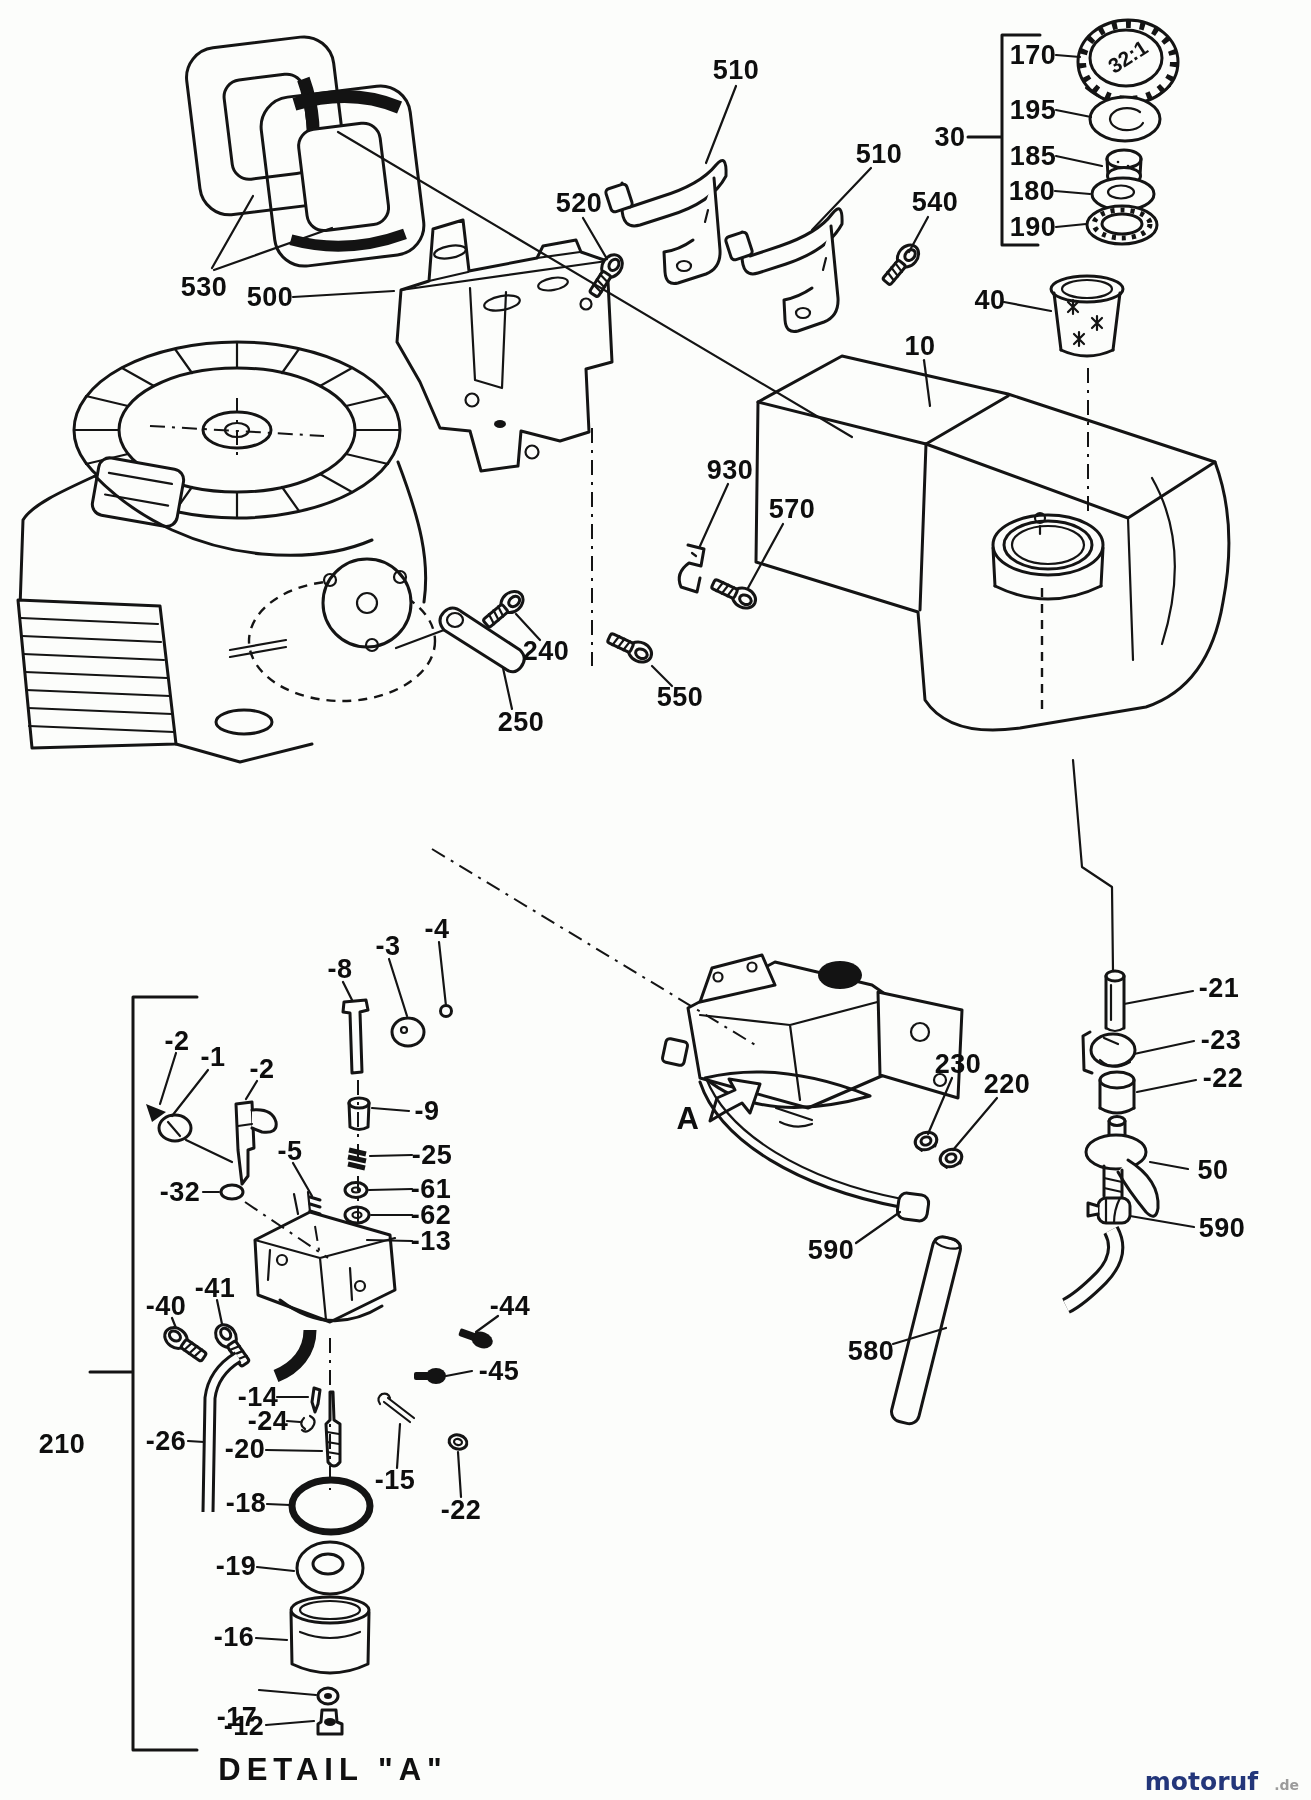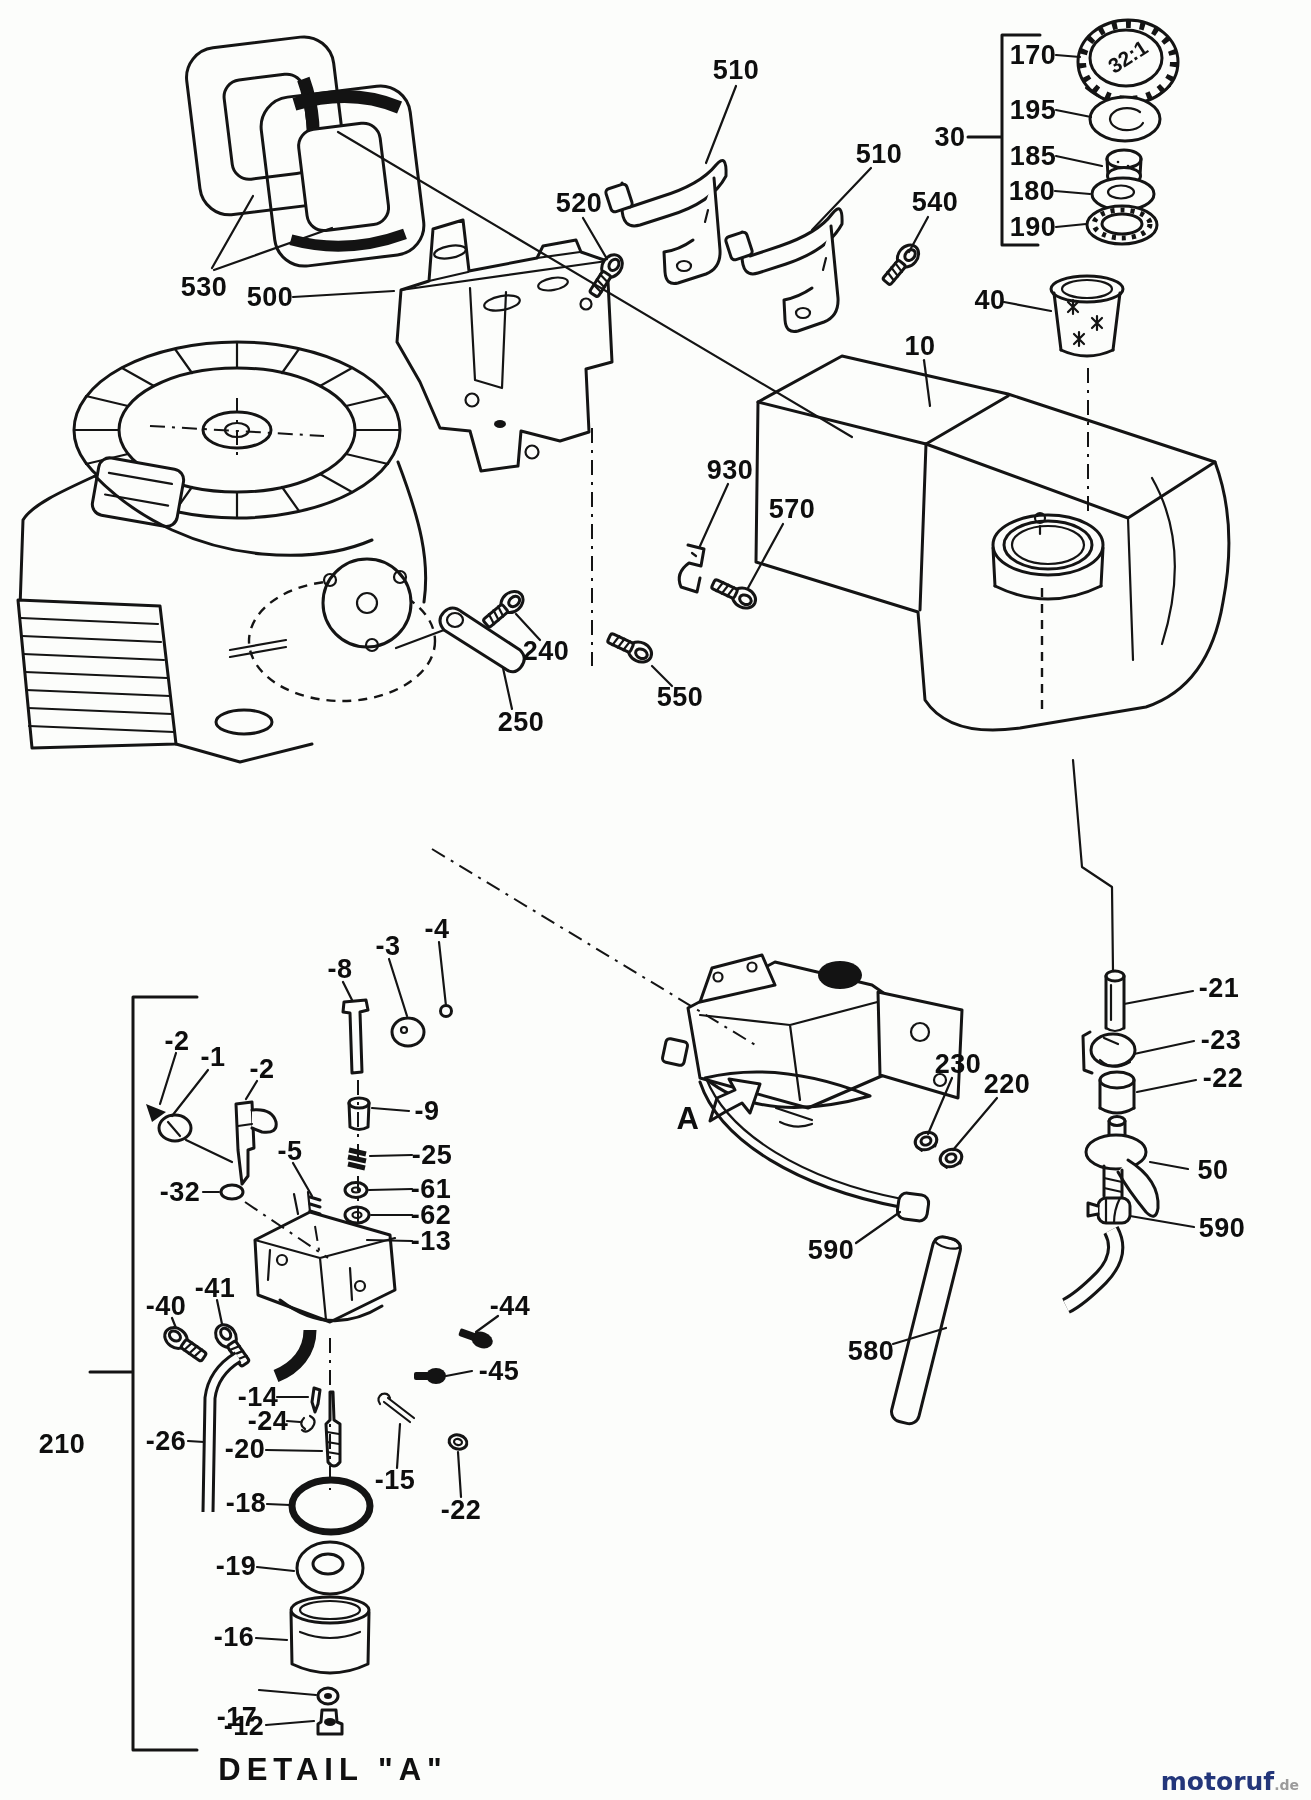--- a/index.html
+++ b/index.html
@@ -7,21 +7,21 @@
         font-family:"Liberation Sans",sans-serif;overflow:hidden;}
   #art{position:absolute;left:0;top:0;}
   .part-label{position:absolute;transform:translate(-50%,-50%);
       font:bold 27px/1 "Liberation Sans",sans-serif;color:#0e0e0e;
       letter-spacing:0.5px;white-space:nowrap;}
   .view-label{font-size:31px;}
   #detail-caption{position:absolute;left:333px;top:1769px;transform:translate(-50%,-50%);
       font:bold 31px/1 "Liberation Sans",sans-serif;color:#101010;letter-spacing:6px;}
   #watermark{position:absolute;right:12px;bottom:6px;display:flex;align-items:baseline;}
   #wm-main{font:bold 25px/1 "DejaVu Sans",sans-serif;}
-  #wm-suffix{font:bold 14px/1 "DejaVu Sans",sans-serif;margin-left:0;}
+  #wm-suffix{font:bold 14px/1 "DejaVu Sans",sans-serif;margin-left:16px;}
   svg{display:block;}
   .ln{stroke:#141414;fill:none;stroke-width:3;stroke-linecap:round;stroke-linejoin:round;}
   .thin{stroke-width:2.2;}
   .leader{stroke:#141414;fill:none;stroke-width:2.2;stroke-linecap:round;}
   .dashdot{stroke:#141414;fill:none;stroke-width:2;stroke-dasharray:15 7 3 7;}
   .dashed{stroke:#141414;fill:none;stroke-width:2.4;stroke-dasharray:9 7;}
   .wfill{fill:#fcfdfb;}
   .blk{fill:#131313;stroke:none;}
 </style>
 </head>

